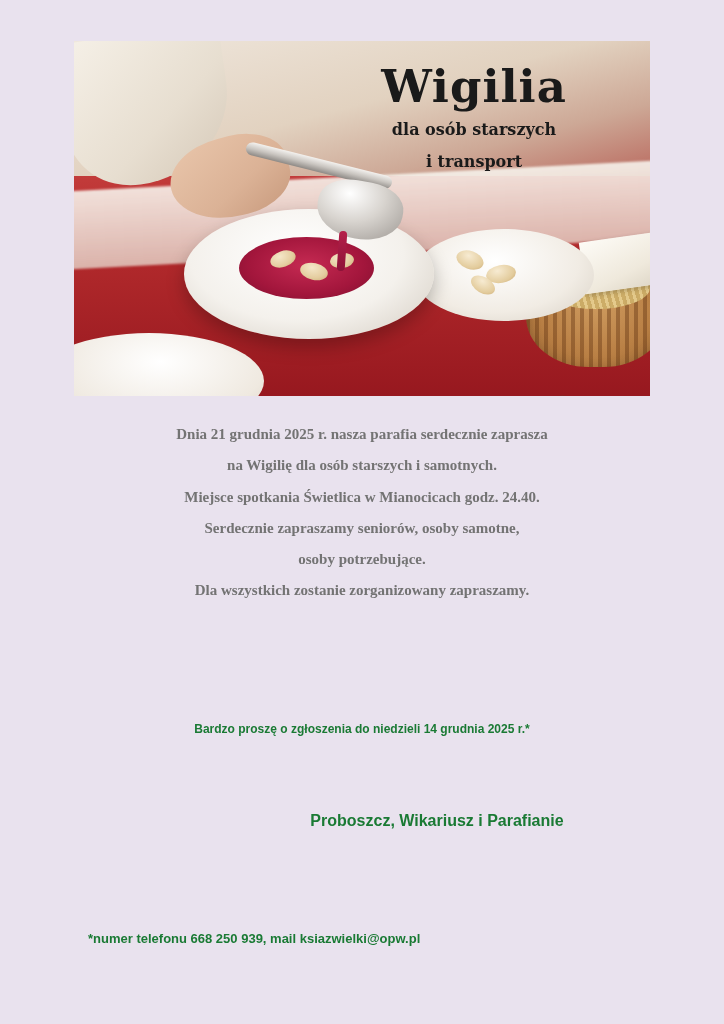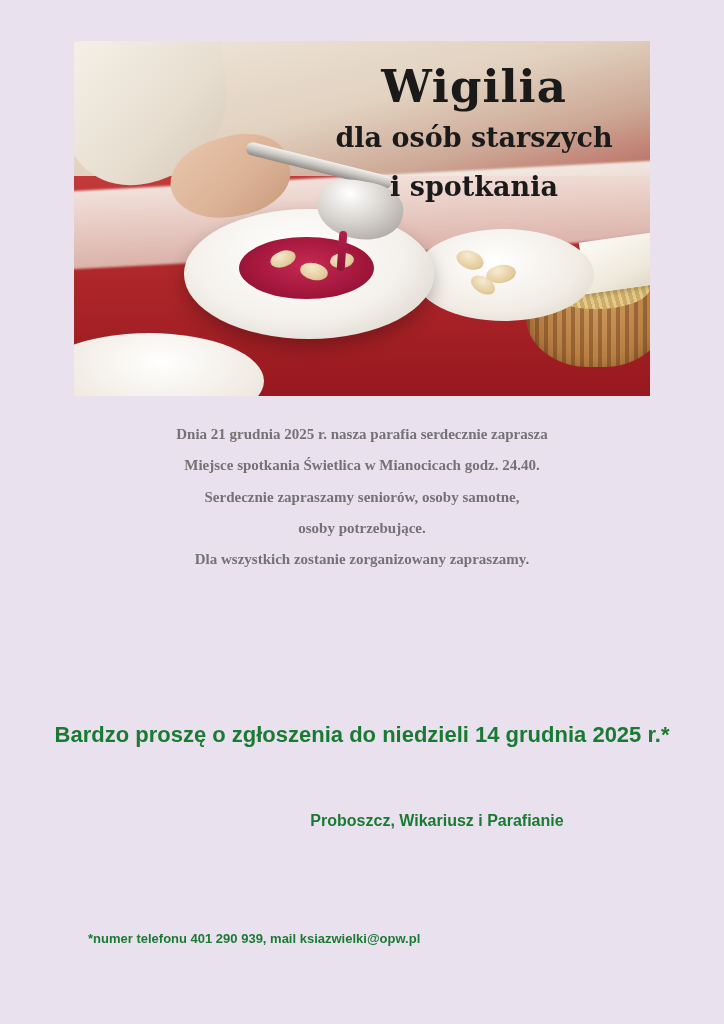--- a/index.html
+++ b/index.html
@@ -184,21 +184,21 @@
   }
   .ph-title .t1 {
     font-family: "DejaVu Serif", serif;
     font-size: 45px;
     font-weight: 700;
     letter-spacing: 1px;
     line-height: 1.05;
   }
   .ph-title .t2 {
     font-family: "DejaVu Serif", serif;
-    font-size: 27px;
+    font-size: 16px;
     font-weight: 700;
     line-height: 1.5;
     margin-top: 8px;
   }
 
   
   .body-text {
     position: absolute;
     left: 0;
     top: 424px;
@@ -215,21 +215,21 @@
   }
 
   .note {
     position: absolute;
     left: 0;
     top: 722px;
     width: 724px;
     text-align: center;
     font-family: "Liberation Sans", sans-serif;
     font-weight: 700;
-    font-size: 22px;
+    font-size: 12px;
     color: #1a7a34;
   }
 
   .signature {
     position: absolute;
     left: 0;
     top: 812px;
     width: 724px;
     text-align: center;
     padding-left: 150px;
@@ -276,32 +276,33 @@
       <div class="ph-sleeve"></div>
       <div class="ph-hand"></div>
       <div class="ph-ladle-handle"></div>
       <div class="ph-ladle-bowl"></div>
       <div class="ph-pour"></div>
       <div class="ph-cone"></div>
 
       <div class="ph-title">
         <div class="t1">Wigilia</div>
         <div class="t2">dla osób starszych</div>
-        <div class="t2">i spotkania</div>
+        <div class="t2">i transport</div>
       </div>
     </div>
   </div>
 
   <div class="body-text">
     <p>Dnia 21 grudnia 2025 r. nasza parafia  serdecznie zaprasza</p>
+    <p>na Wigilię dla osób starszych i samotnych.</p>
     <p>Miejsce spotkania Świetlica w Mianocicach godz. 24.40.</p>
     <p>Serdecznie zapraszamy seniorów, osoby samotne,</p>
     <p>osoby potrzebujące.</p>
     <p>Dla wszystkich zostanie zorganizowany zapraszamy.</p>
   </div>
 
   <div class="note">Bardzo proszę o zgłoszenia do niedzieli 14 grudnia 2025 r.*</div>
 
   <div class="signature">Proboszcz, Wikariusz i Parafianie</div>
 
-  <div class="footnote">*numer telefonu 401 290 939, mail ksiazwielki@opw.pl</div>
+  <div class="footnote">*numer telefonu 668 250 939, mail ksiazwielki@opw.pl</div>
 
 </div>
 
 </body></html>

